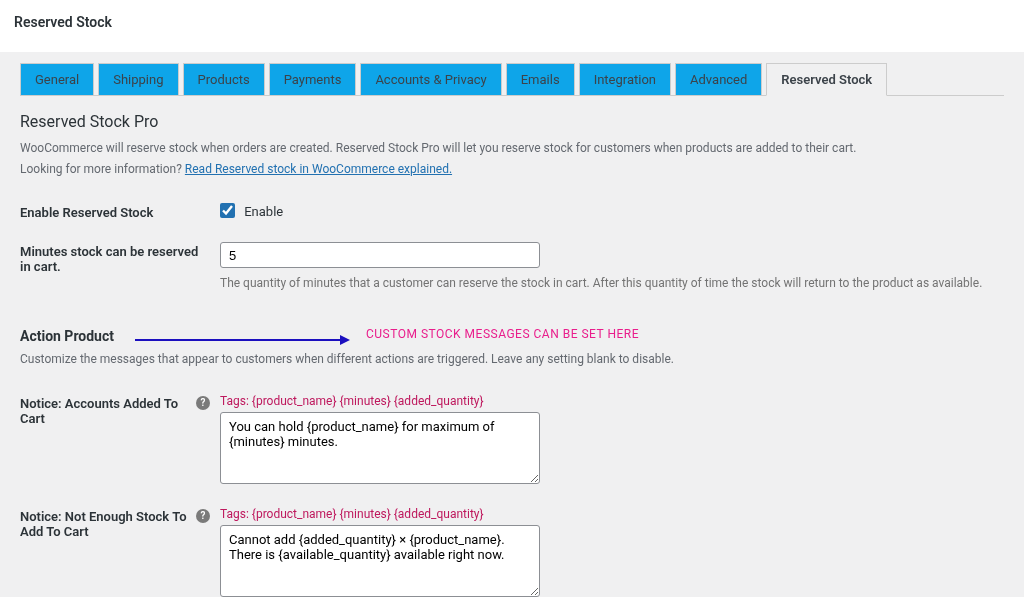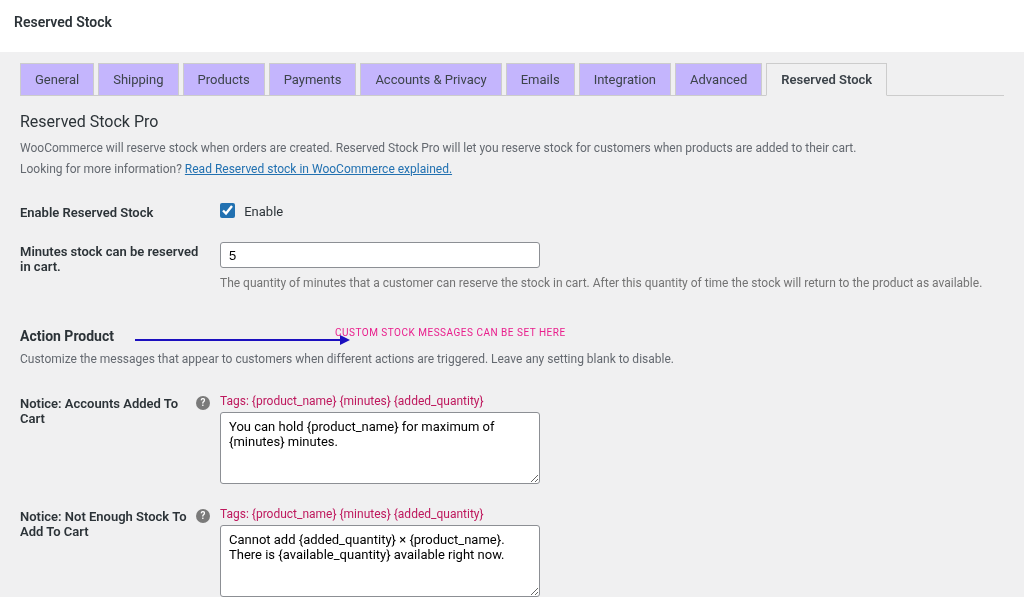--- a/index.html
+++ b/index.html
@@ -18,21 +18,21 @@
       background: #fff;
       margin: 0 -20px;
     }
     .tabs {
       display: flex;
       border-bottom: 1px solid #ccc;
       margin-top: 10px;
     }
     .tab {
       border: 1px solid #ccc;
-      background: #c4b5fd;
+      background: #0ea5e9;
       color: #3c434a;
       padding: 8px 14px;
       font-size: 13px;
       cursor: pointer;
       margin-right: 4px;
       position: relative;
       top: 1px;
       border-bottom: 1px solid #ccc;
     }
     .tab.active {
@@ -113,24 +113,24 @@
       margin-bottom: 6px;
     }
     .sub-heading {
       font-size: 14px;
       font-weight: 700;
       color: #2c3338;
       display: inline-block;
     }
     .annotation {
       color: #E91E8C;
-      font-size: 10px;
+      font-size: 12px;
       letter-spacing: .5px;
       position: absolute;
-      left: 315px;
+      left: 346px;
       top: -1px;
       white-space: nowrap;
     }
     .arrow {
       position: absolute;
       left: 115px;
       top: 7px;
       width: 215px;
       height: 10px;
       pointer-events: none;

